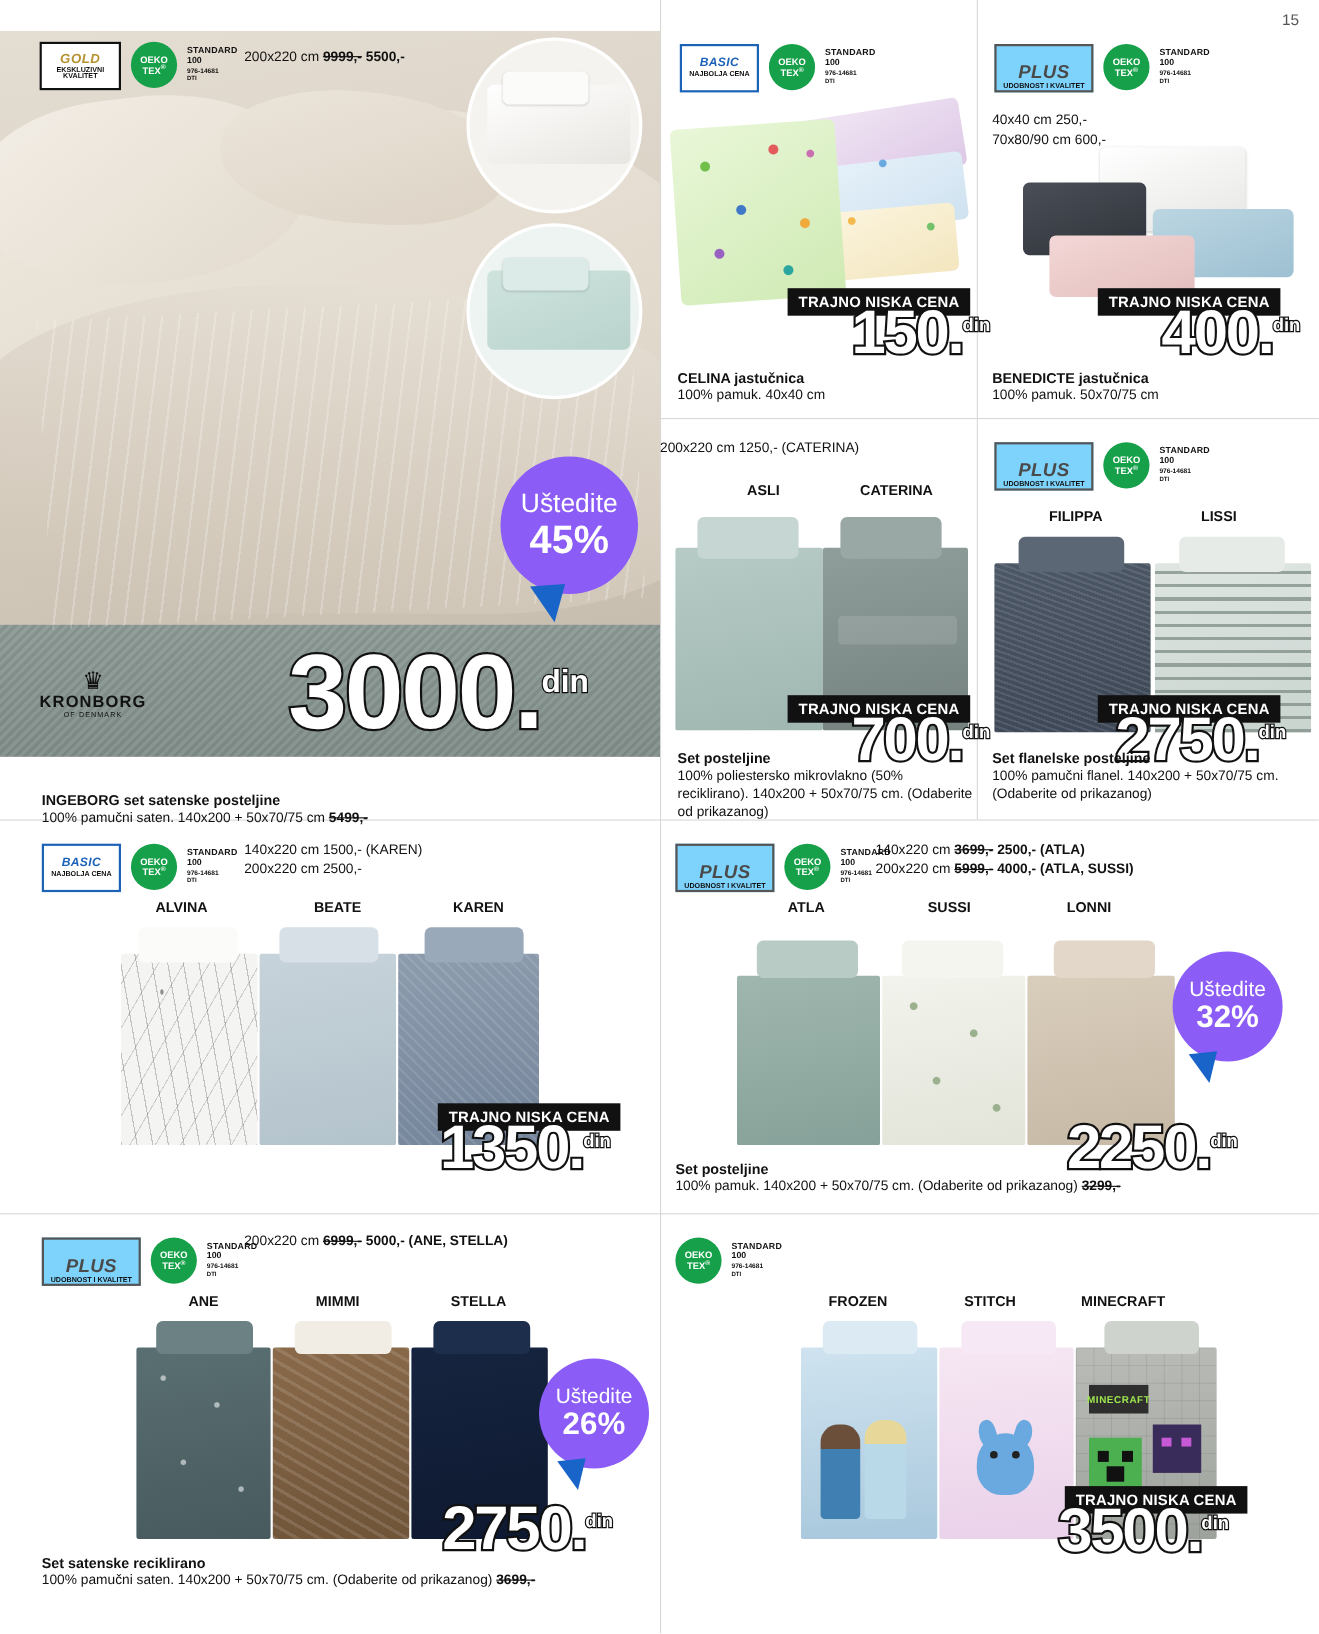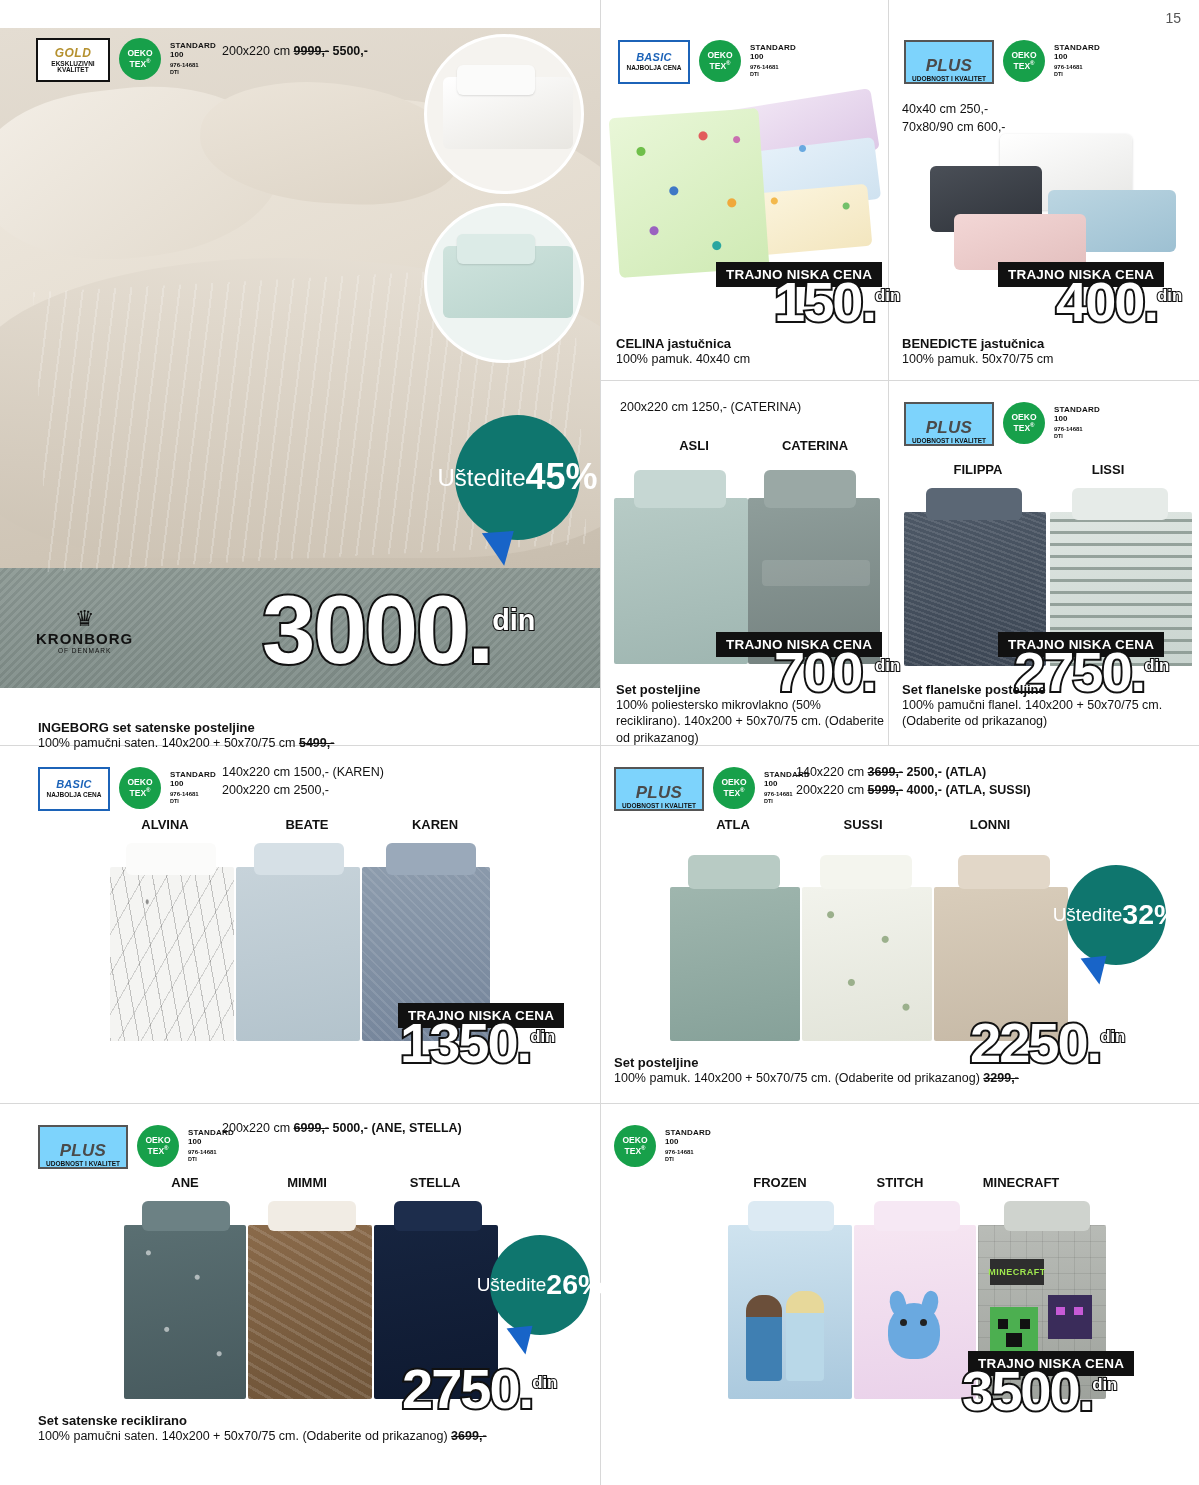--- a/index.html
+++ b/index.html
@@ -66,22 +66,22 @@
     paint-order: stroke fill;
     letter-spacing:-2px;
   }
   .bigprice .din {
     font-size:.30em; letter-spacing:0; vertical-align:super;
     -webkit-text-stroke:2.2px #111;
   }
 
   
   .bubble {
-    background:#0f766e;color:#fff;border-radius:50%;
-    display:flex;flex-direction:row;align-items:center;justify-content:center;
+    background:#8b5cf6;color:#fff;border-radius:50%;
+    display:flex;flex-direction:column;align-items:center;justify-content:center;
     text-align:center; position:relative;
   }
   .bubble .l1 { font-size:1em; }
   .bubble .l2 { font-size:1.5em; font-weight:bold; margin-top:-2px;}
   .bubble:after{
     content:""; position:absolute; width:0;height:0;
   }
 
   
   .cap-title { font-size:13px; font-weight:bold; }
@@ -261,21 +261,21 @@
       <span>400</span><span>.</span><span class="din">din</span>
     </div>
 
     <div style="position:absolute;left:14px;top:336px;width:290px;">
       <div class="cap-title">BENEDICTE jastučnica</div>
       <div class="cap-desc">100% pamuk. 50x70/75 cm</div>
     </div>
   </div>
 
   <div class="panel" style="left:600px;top:380px;width:288px;height:365px;">
-    <div class="sizeline" style="position:absolute;left:20px;top:20px;">
+    <div class="sizeline" style="position:absolute;left:0;top:20px;">
       <span>200x220 cm 1250,- (CATERINA)</span>
     </div>
     <div class="label" style="position:absolute;left:34px;top:58px;width:120px;">ASLI</div>
     <div class="label" style="position:absolute;left:150px;top:58px;width:130px;">CATERINA</div>
 
     <div style="position:absolute;left:12px;top:84px;width:268px;height:200px;overflow:hidden;">
       <div class="bed" style="left:2px;top:34px;width:134px;height:166px;background:linear-gradient(170deg,#b7cbc6,#9fb6b1);"></div>
       <div class="bed" style="left:136px;top:34px;width:132px;height:166px;background:linear-gradient(170deg,#8f9e9b,#74817f);"></div>
       <div class="pillow" style="left:22px;top:6px;width:92px;height:38px;background:#c6d7d3;"></div>
       <div class="pillow" style="left:152px;top:6px;width:92px;height:38px;background:#9aa8a5;"></div>

